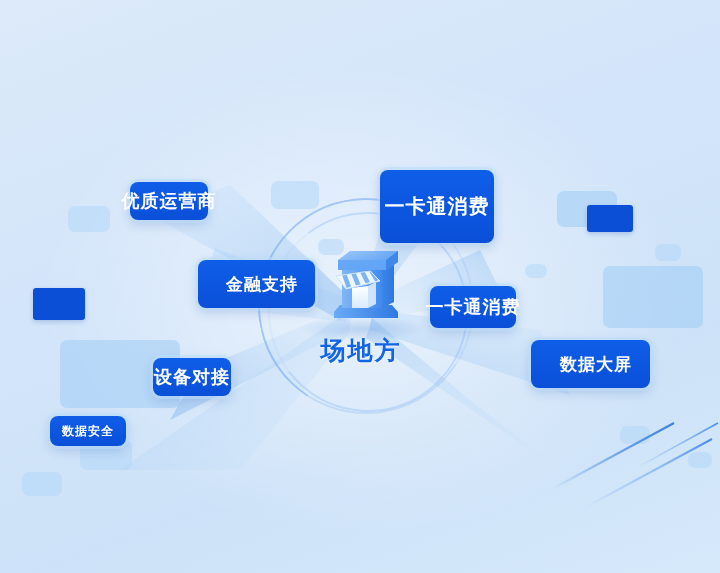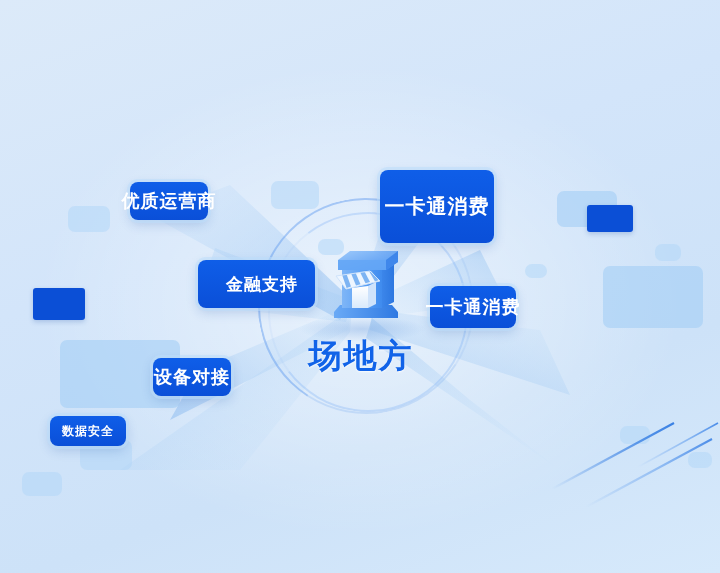--- a/index.html
+++ b/index.html
@@ -44,21 +44,21 @@
   
   #center{position:absolute;left:296px;top:238px;width:130px;height:140px;}
   #shopwrap{position:absolute;left:22px;top:0;width:92px;height:92px;}
   #shadow{
     position:absolute;left:2px;top:78px;width:128px;height:26px;
     background:radial-gradient(ellipse at center, rgba(120,165,225,.40) 0%, rgba(120,165,225,0) 70%);
     border-radius:50%;
   }
   #center-label{
     position:absolute;left:0;top:96px;width:130px;text-align:center;
-    font-size:33px;font-weight:bold;color:#1163e8;letter-spacing:2px;
+    font-size:25px;font-weight:bold;color:#1163e8;letter-spacing:2px;
     text-shadow:0 1px 2px rgba(255,255,255,.8);
   }
 
   
   .card{
     position:absolute;
     background:linear-gradient(180deg,#0f5ee8 0%,#0a4fd8 100%);
     color:#fff;border-radius:8px;
     display:flex;align-items:center;justify-content:center;
     font-weight:bold;letter-spacing:1px;
@@ -189,20 +189,21 @@
   </div>
 
   <div class="card small" style="left:130px;top:182px;width:78px;height:38px;">优质运营商</div>
 
   <div class="card mid" style="left:198px;top:260px;width:106px;height:48px;">金融支持</div>
 
   <div class="card big" style="left:380px;top:170px;width:114px;height:73px;text-align:center;">一卡通消费</div>
 
   <div class="card small" style="left:430px;top:286px;width:86px;height:42px;">一卡通消费</div>
 
+  <div class="card mid" style="left:531px;top:340px;width:108px;height:48px;">数据大屏</div>
 
   <div class="card small" style="left:153px;top:358px;width:78px;height:38px;">设备对接</div>
 
   <div class="card tiny" style="left:50px;top:416px;width:76px;height:30px;">数据安全</div>
 
   <svg id="streaks" viewBox="0 0 180 110">
     <defs>
       <linearGradient id="st1" x1="0" y1="1" x2="1" y2="0">
         <stop offset="0%" stop-color="#1f6fe0" stop-opacity="0"></stop>
         <stop offset="55%" stop-color="#1f6fe0" stop-opacity=".55"></stop>

